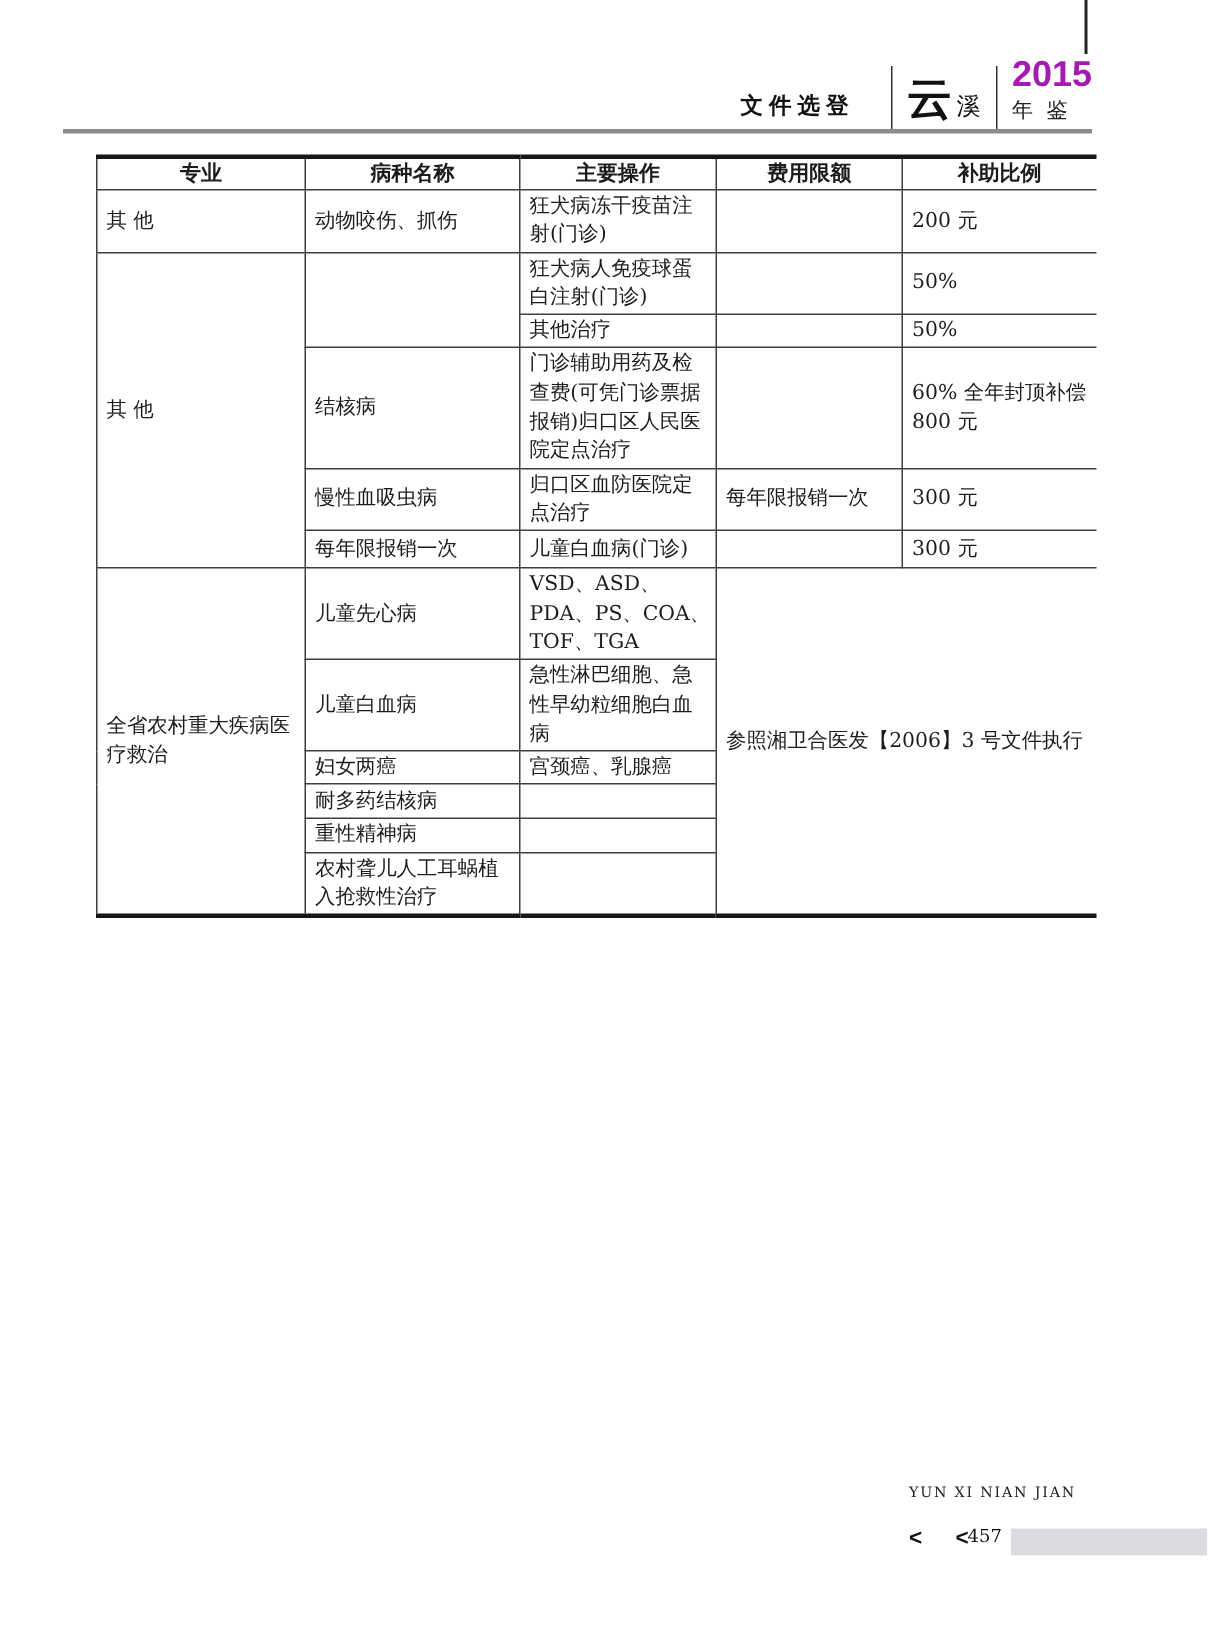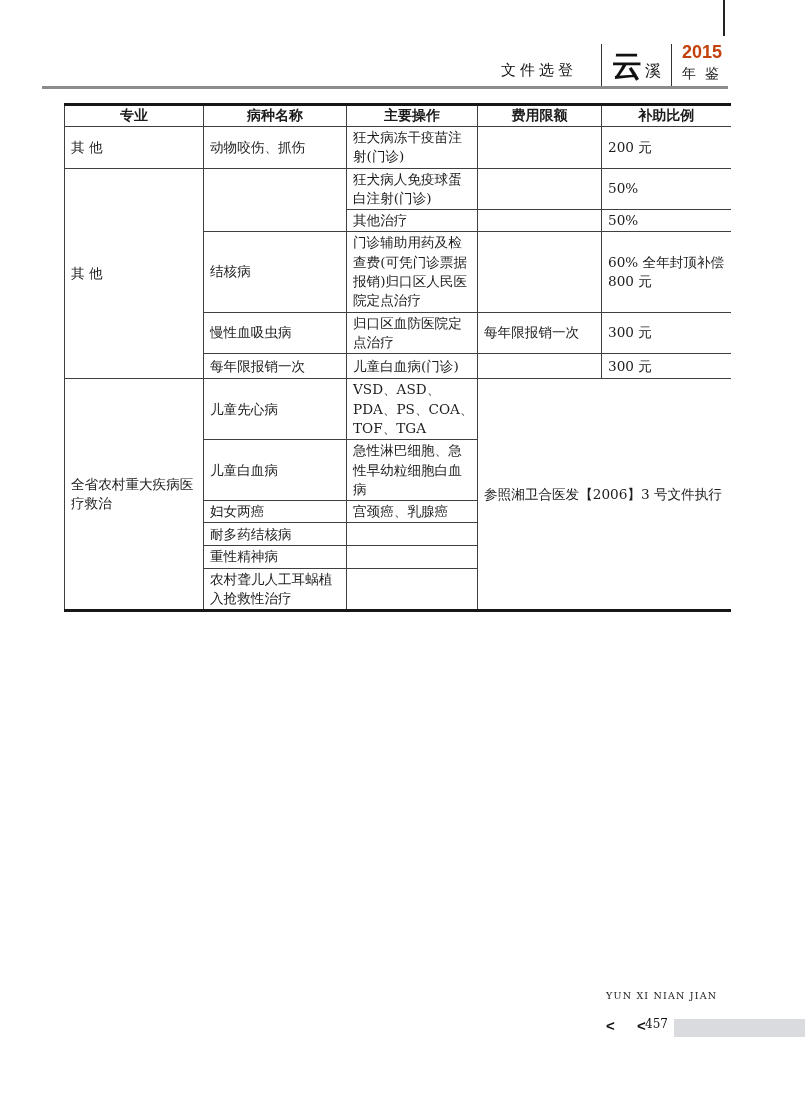--- a/index.html
+++ b/index.html
@@ -22,21 +22,21 @@
   
   .running-header {
     position: absolute;
     top: 42px; right: 77px;
     height: 44px;
     display: flex;
     align-items: flex-end;
   }
   .section-title {
     font-family: "Liberation Sans", sans-serif;
-    font-weight: normal;
+    font-weight: bold;
     font-size: 15px;
     letter-spacing: 4px;
     padding-bottom: 6px;
     margin-right: 14px;
     color: #111;
   }
   .hdr-div {
     width: 1px; height: 42px;
     background: #333;
     margin: 0 10px;
@@ -59,23 +59,23 @@
   }
   .edition {
     display: flex;
     flex-direction: column;
     align-items: flex-start;
     padding-bottom: 3px;
   }
   .edition-year {
     font-family: "Liberation Sans", sans-serif;
     font-weight: bold;
-    font-size: 18px;
+    font-size: 24px;
     line-height: 1.05;
-    color: #c2410c;
+    color: #a21caf;
   }
   .edition-label {
     font-family: "Liberation Sans", sans-serif;
     font-size: 14px;
     letter-spacing: 9px;
     color: #222;
     margin-top: 3px;
   }
   .header-rule {
     position: absolute;

